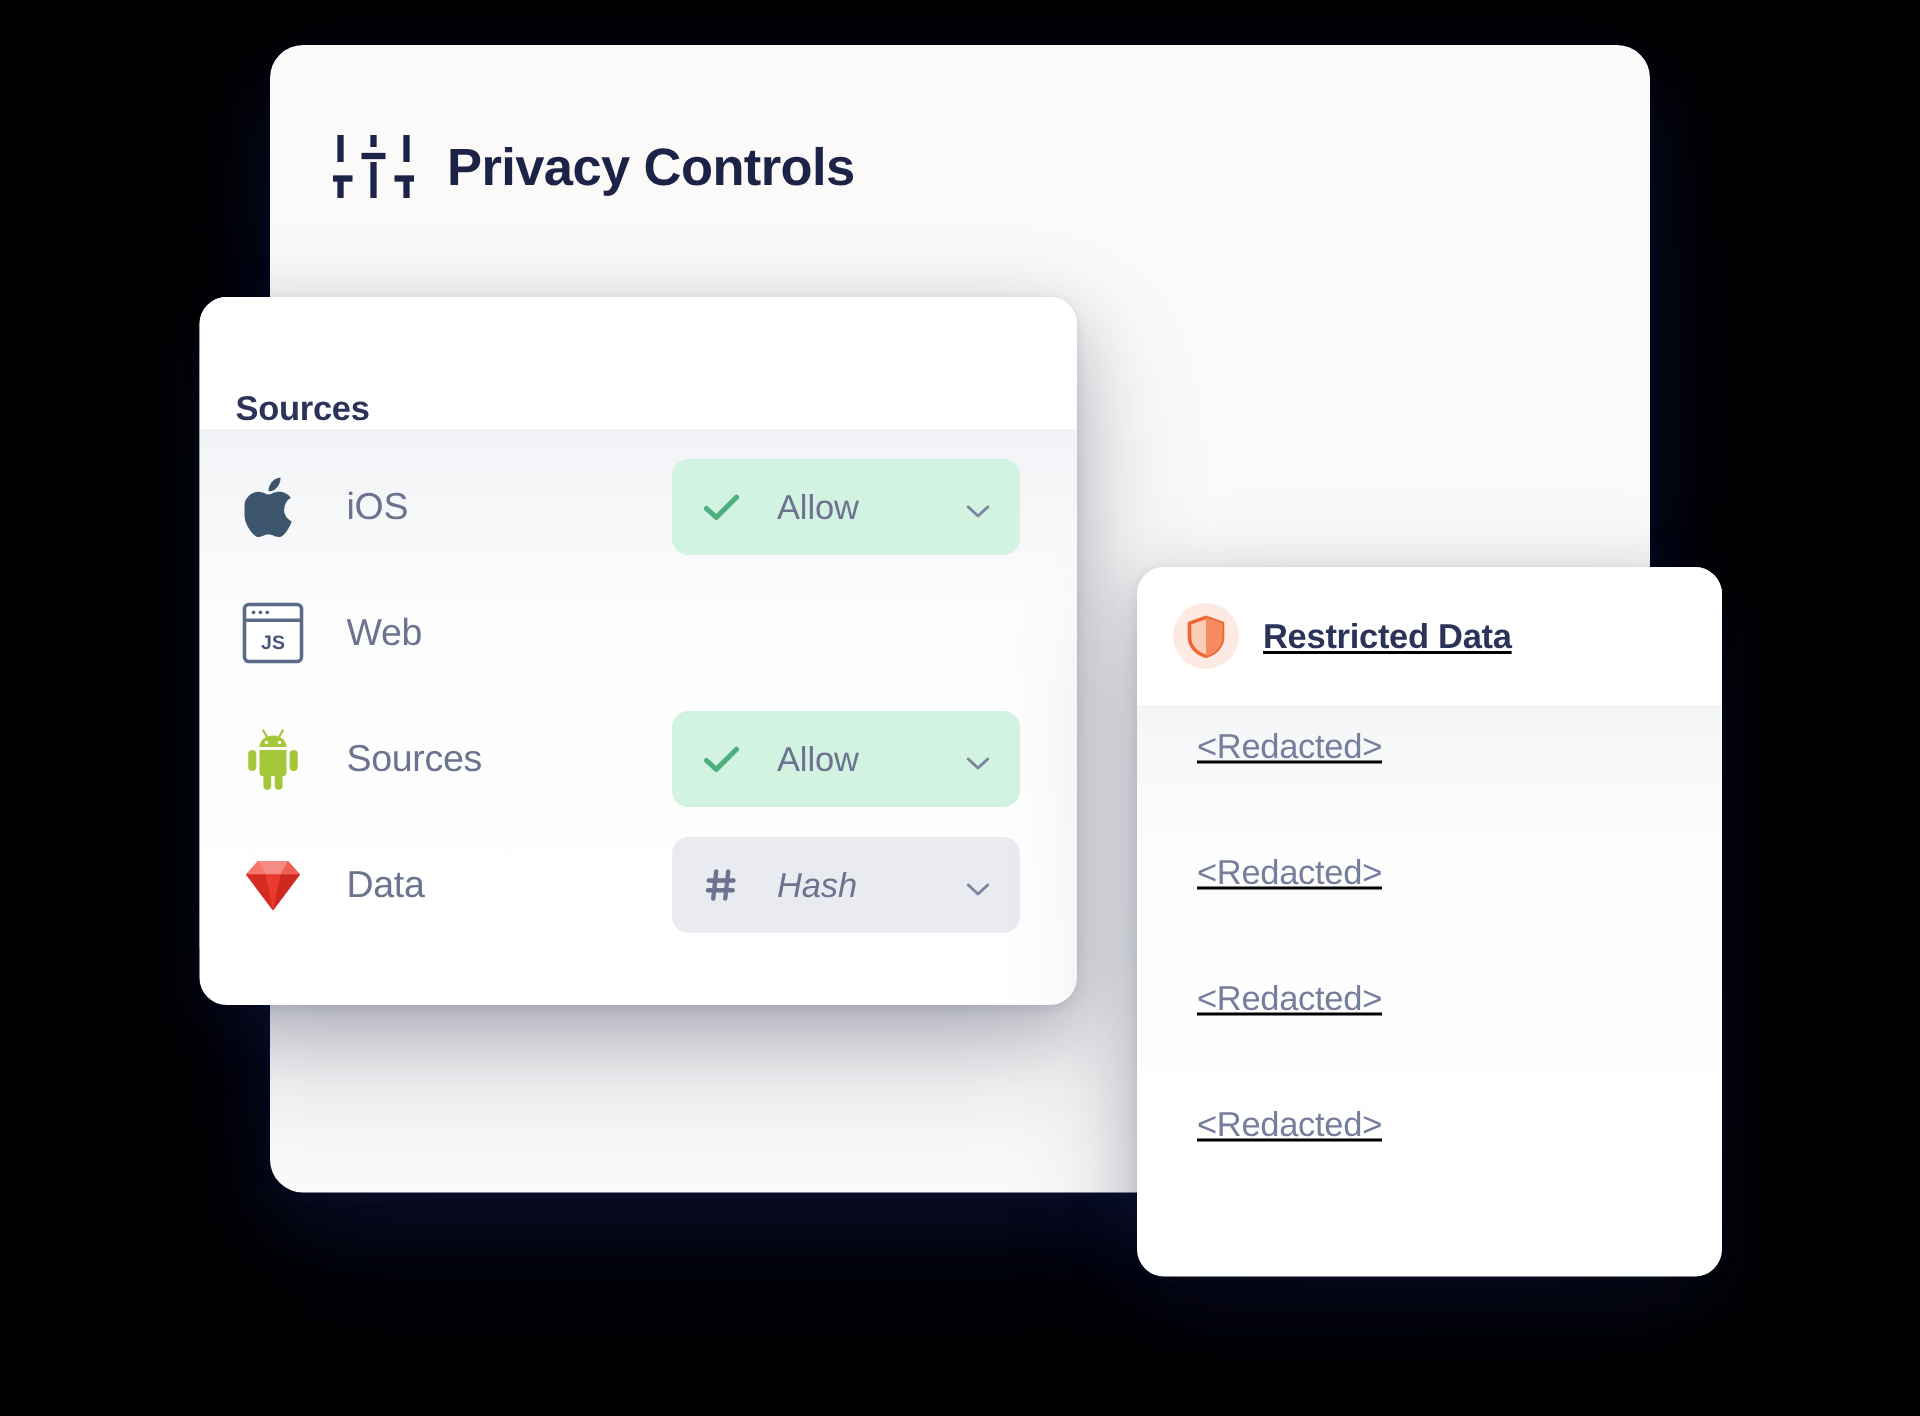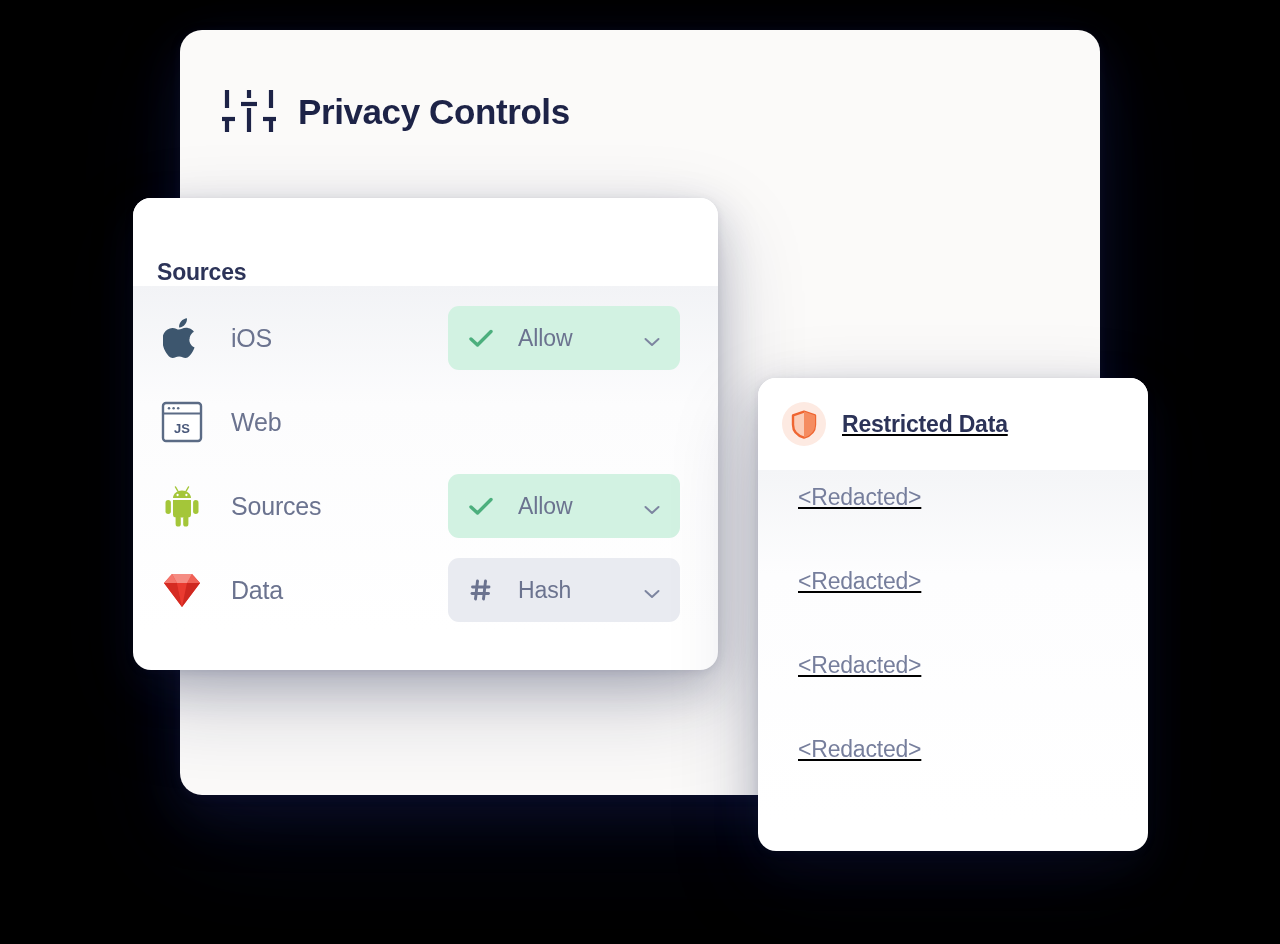--- a/index.html
+++ b/index.html
@@ -141,21 +141,21 @@
     font-size: 23px;
     color: #6b738f;
     margin-left: 24px;
     letter-spacing: -0.1px;
   }
 
   .pill-chevron { flex: none; width: 16px; height: 10px; }
 
   .pill.allow { background: #d2f2e2; }
   .pill.block { background: #fbe1d6; }
-  .pill.hash  { background: #e9ebf1; }
+  .pill.hash  { background: #e9ebf1; font-style: italic; }
 
   
   .restricted-card {
     position: absolute;
     left: 758px;
     top: 378px;
     width: 390px;
     height: 473px;
     background: #ffffff;
     border-radius: 18px;

